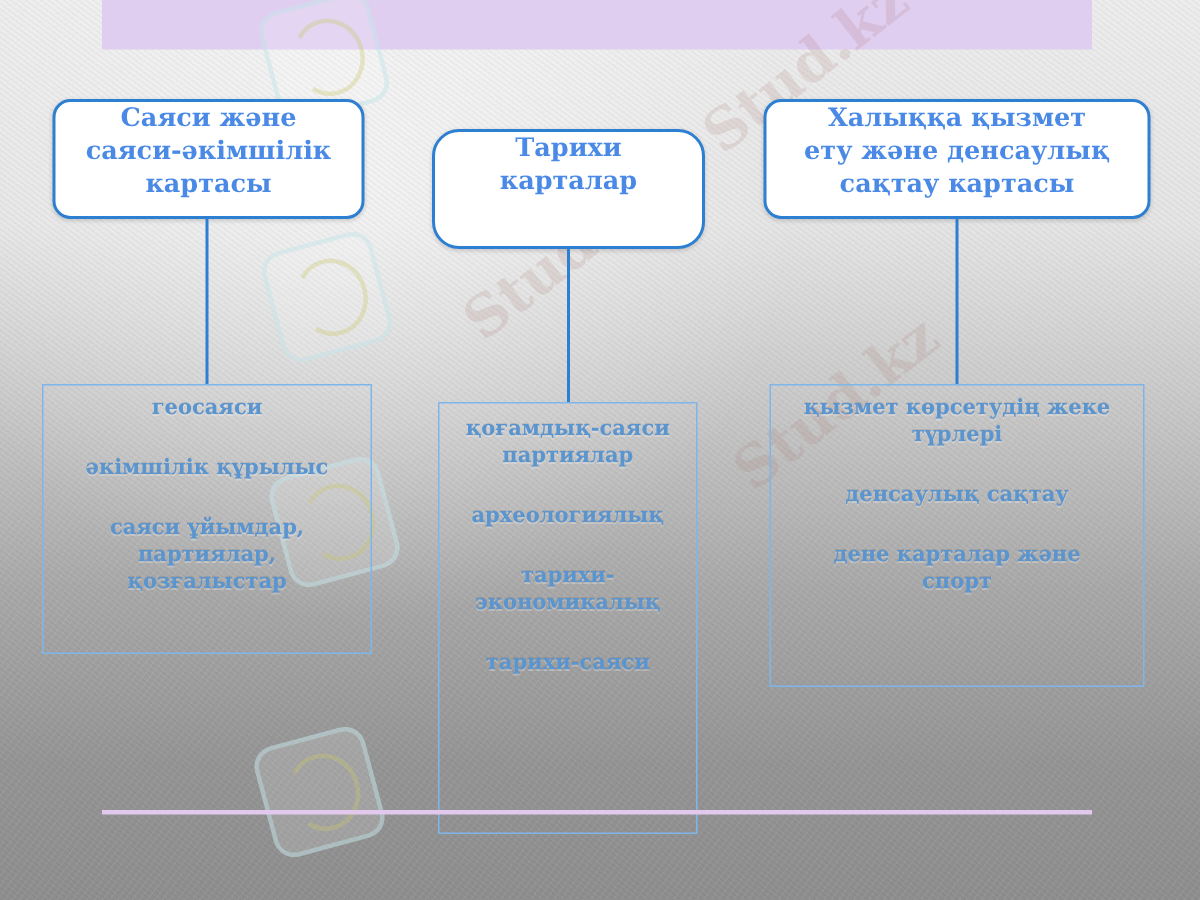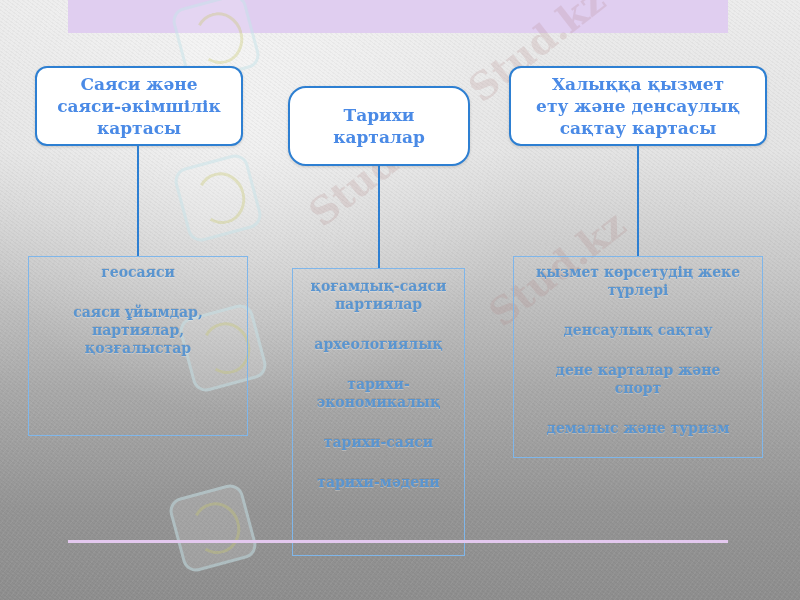--- a/index.html
+++ b/index.html
@@ -20,21 +20,21 @@
     position: absolute; left: 68px; top: 0; width: 660px; height: 33px;
     background: #e0cef0;
   }
   .bottom-line {
     position: absolute; left: 68px; top: 540px; width: 660px; height: 3px;
     background: #e3c8ee;
   }
   .header-box {
     position: absolute; box-sizing: border-box;
     background: #ffffff; border: 2px solid #2d7fd2; border-radius: 12px;
-    display: flex; align-items: center; justify-content: center; text-align: center;
+    display: flex; justify-content: center; text-align: center;
     color: #4a8ae6; font-weight: bold; font-size: 17px; line-height: 22px;
     box-shadow: 0 1px 3px rgba(0,0,0,0.15);
     padding: 0 6px;
   }
   .header-box span { white-space: pre-line; }
   .connector {
     position: absolute; width: 2px; background: #2d7fd2;
   }
   .detail-box {
     position: absolute; box-sizing: border-box;
@@ -79,53 +79,52 @@
 
 <div class="header-box" style="left:35px; top:66px; width:208px; height:80px;">
   <span>Саяси және
 саяси-әкімшілік
 картасы</span>
 </div>
 <div class="connector" style="left:137px; top:146px; height:110px;"></div>
 <div class="detail-box" style="left:28px; top:256px; width:220px; height:180px;">
   <ul style="padding-top:6px;">
     <li>геосаяси</li>
+    <li>әкімшілік құрылыс</li>
     <li>саяси ұйымдар,
 партиялар,
 қозғалыстар</li>
   </ul>
 </div>
 
 <div class="header-box" style="left:288px; top:86px; width:182px; height:80px;border-radius:18px;">
   <span>Тарихи
 карталар</span>
 </div>
 <div class="connector" style="left:378px; top:166px; height:102px;"></div>
 <div class="detail-box" style="left:292px; top:268px; width:173px; height:288px;">
   <ul style="padding-top:8px;">
     <li>қоғамдық-саяси
 партиялар</li>
     <li>археологиялық</li>
     <li>тарихи-
 экономикалық</li>
     <li>тарихи-саяси</li>
-    <li>тарихи-мәдени</li>
   </ul>
 </div>
 
 <div class="header-box" style="left:509px; top:66px; width:258px; height:80px;">
   <span>Халыққа қызмет
 ету және денсаулық
 сақтау картасы</span>
 </div>
 <div class="connector" style="left:637px; top:146px; height:110px;"></div>
 <div class="detail-box" style="left:513px; top:256px; width:250px; height:202px;">
   <ul style="padding-top:6px;">
     <li>қызмет көрсетудің жеке
 түрлері</li>
     <li>денсаулық сақтау</li>
     <li>дене карталар және
 спорт</li>
-    <li>демалыс және туризм</li>
   </ul>
 </div>
 
 <div class="bottom-line"></div>
 
 </body></html>

